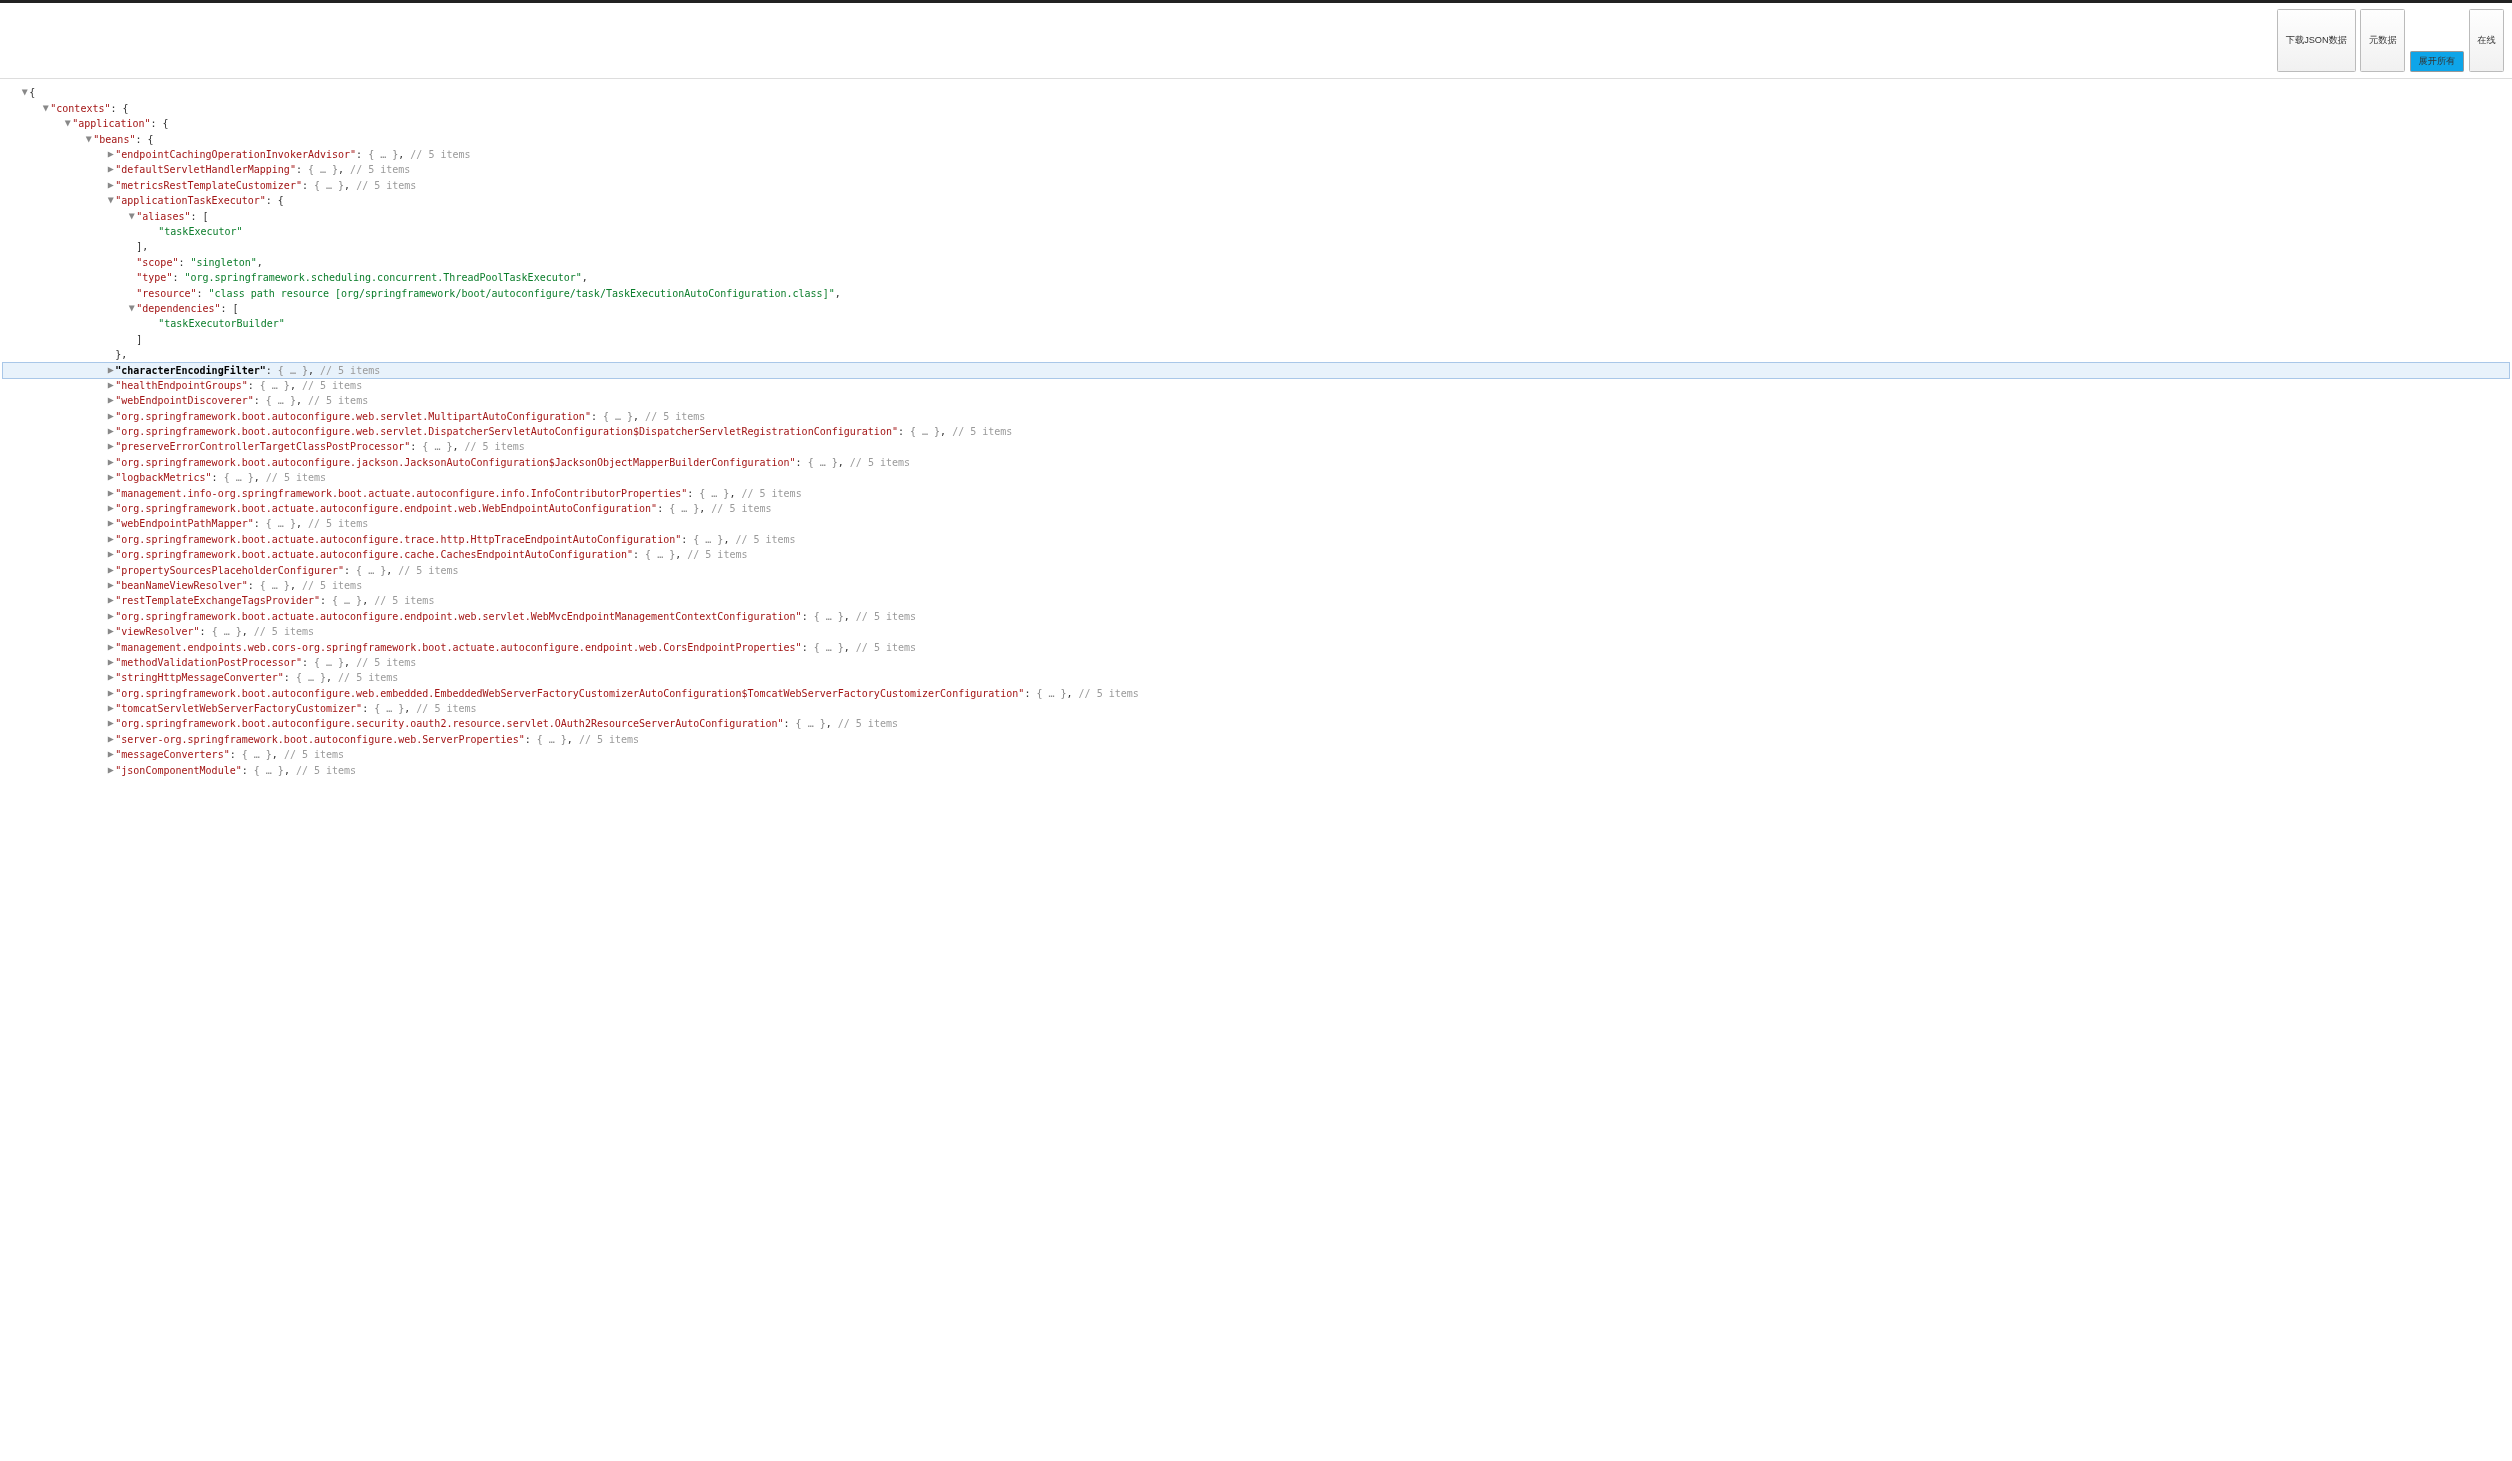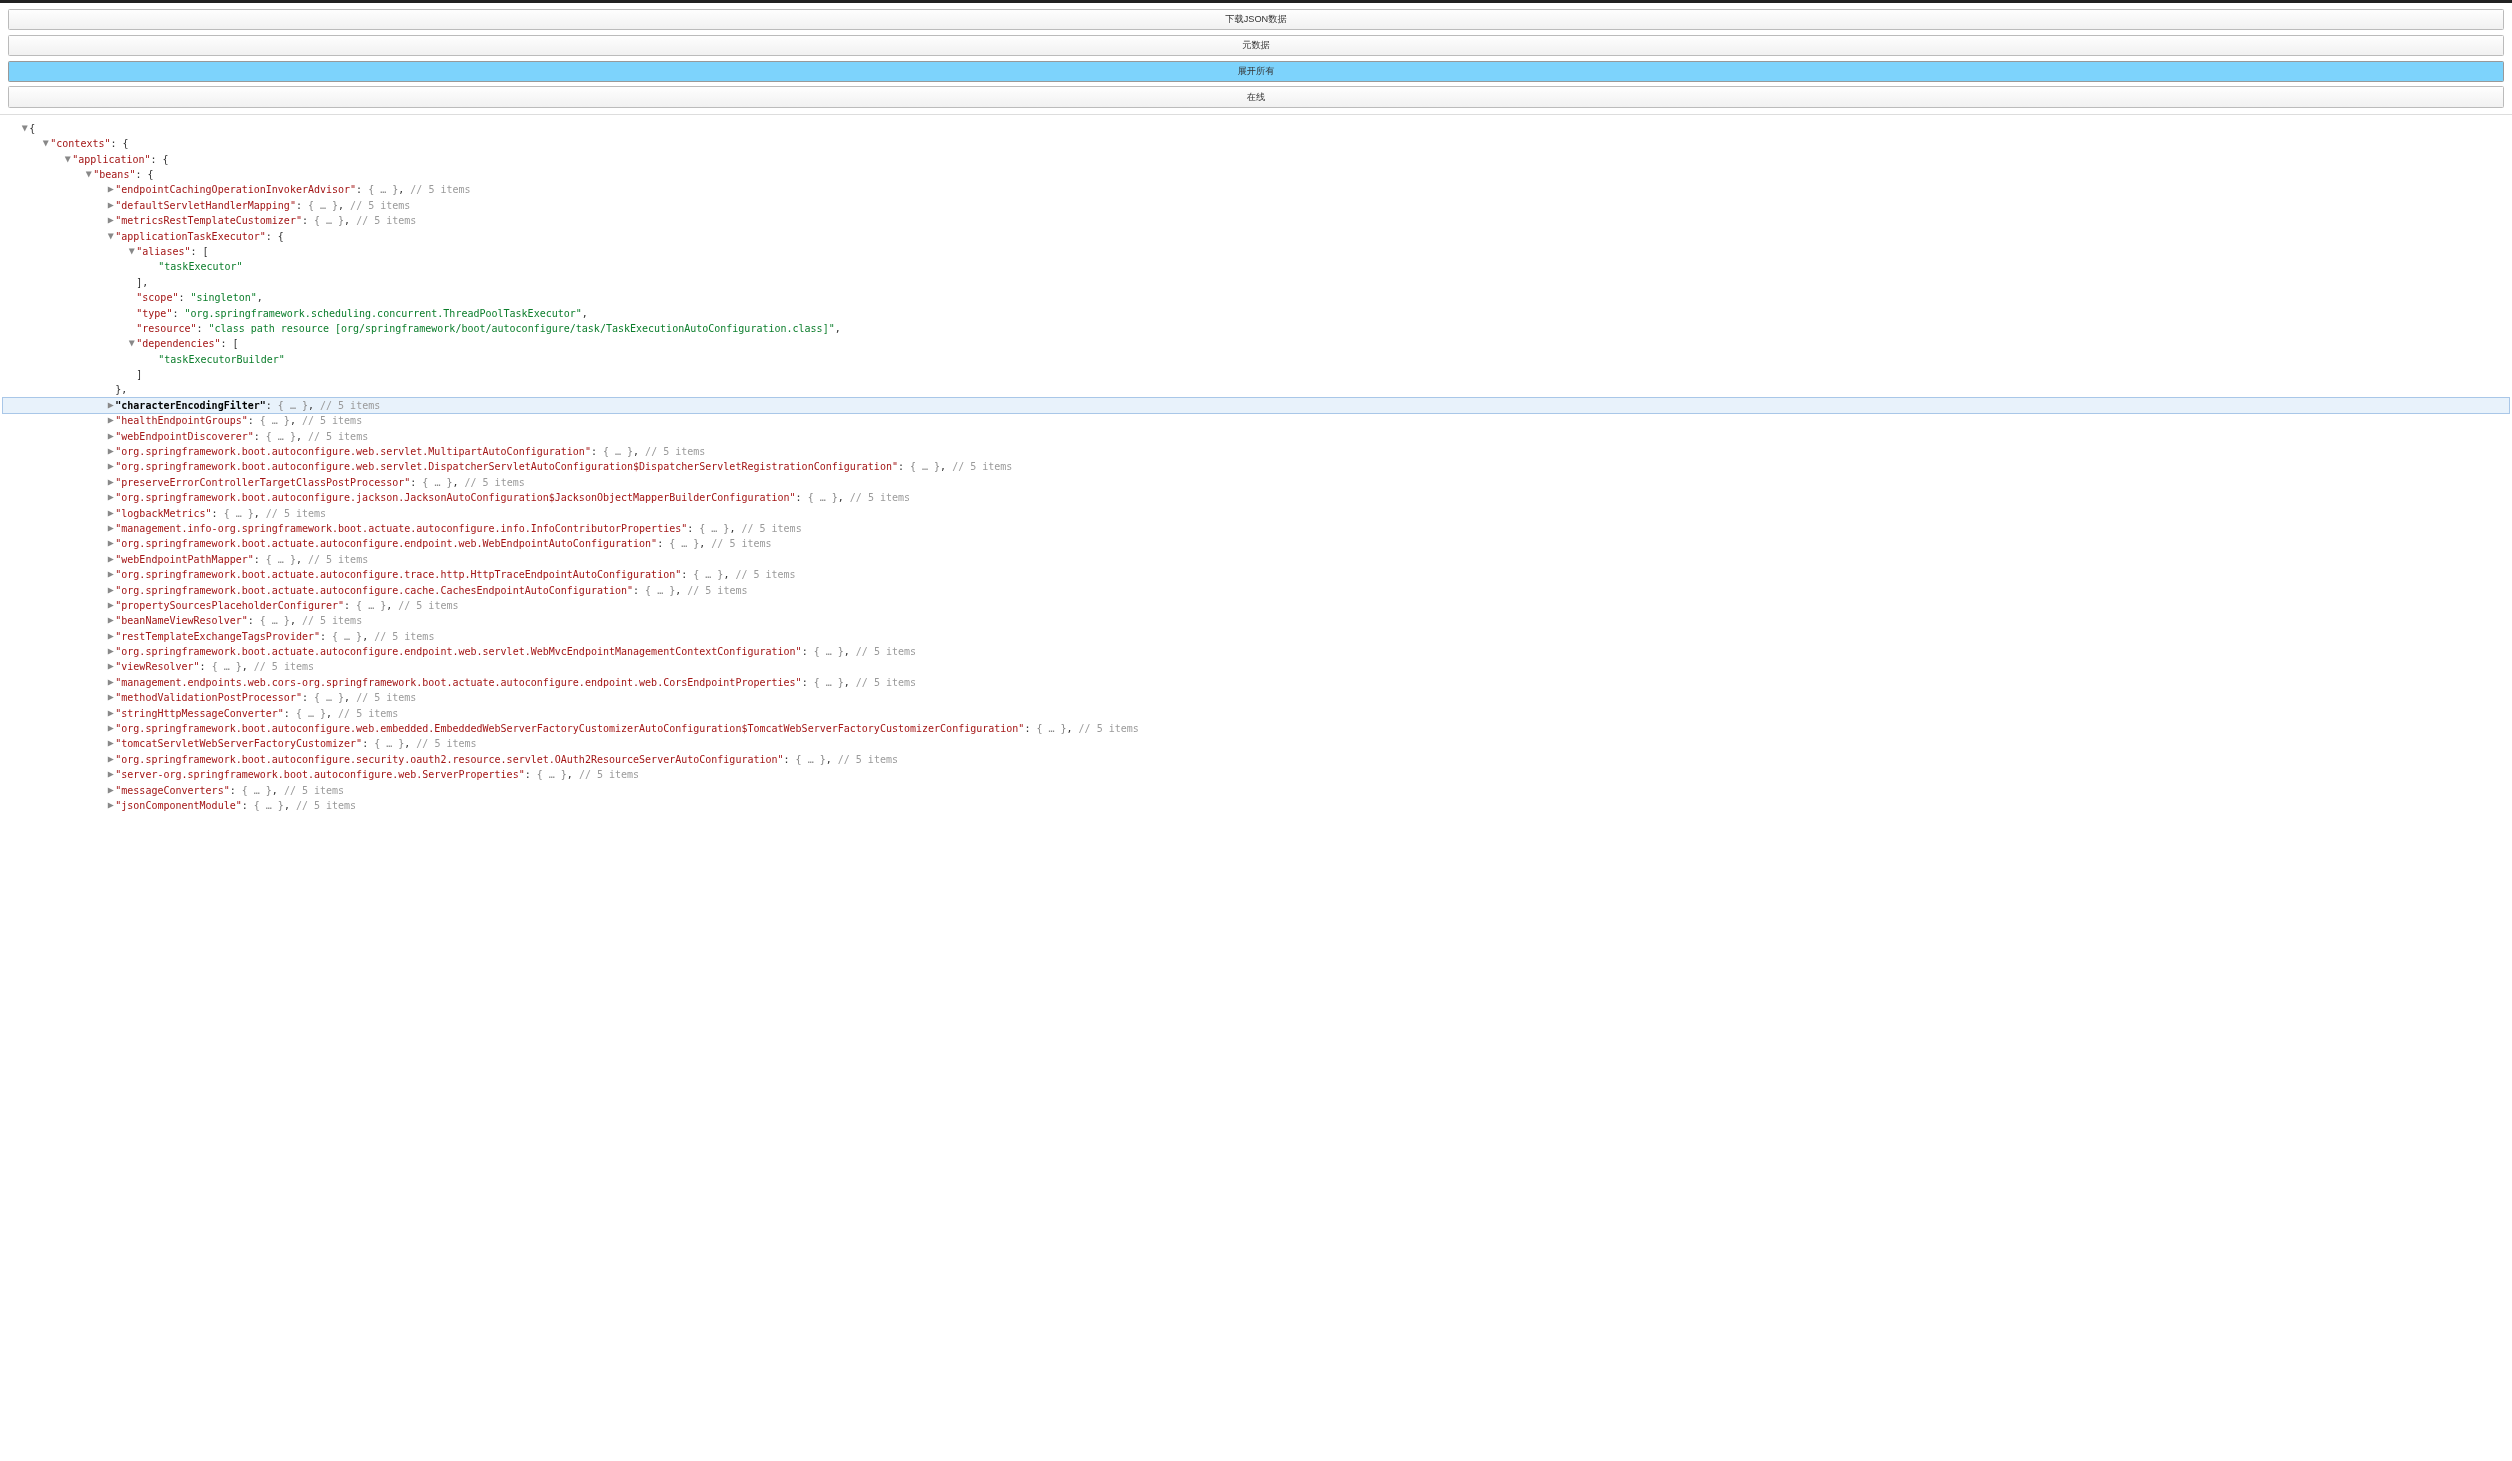--- a/index.html
+++ b/index.html
@@ -1,19 +1,19 @@
 <!DOCTYPE html>
 <html><head>
 <meta charset="utf-8">
 <style>
   html,body{margin:0;padding:0;background:#fff;font-family:Menlo,Consolas,"DejaVu Sans Mono",monospace;font-size:10px;color:#333;}
   body{border-top:3.1px solid #222;}
-  .toolbar{display:flex;justify-content:flex-end;gap:4.6px;padding:6.1px 7.7px;border-bottom:0.8px solid #ddd;flex-direction:column;}
+  .toolbar{display:flex;justify-content:flex-end;gap:4.6px;padding:6.1px 7.7px;border-bottom:0.8px solid #ddd;}
   .btn{background:linear-gradient(#fefefe,#f1f1f1);border:0.8px solid #bbb;border-radius:1.5px;padding:3.1px 7.7px;font-family:"Helvetica Neue",Arial,sans-serif;font-size:9.2px;color:#333;cursor:pointer;}
-  .btn.active{background:#7dd3fc;border-color:#999;}
+  .btn.active{background:#0ea5e9;border-color:#999;margin-top:42px;}
   .tree{padding:6.1px 3.1px 31px 3.1px;white-space:nowrap;overflow:auto;}
   .row{line-height:15.4px;height:15.4px;}
   .row.selected{background:#e8f2fb;outline:0.8px solid #a9c7e8;outline-offset:-0.8px;}
   .indent{display:inline-block;}
   .tw{display:inline-block;width:9.2px;text-align:center;color:#888;cursor:pointer;user-select:none;transform:translateY(-0.8px);}
   .tw.open{color:#888;}
   .k{color:#a31515;}
   .k.bold{font-weight:700;color:#000;}
   .s{color:#0b7d2b;}
   .p{color:#333;}

